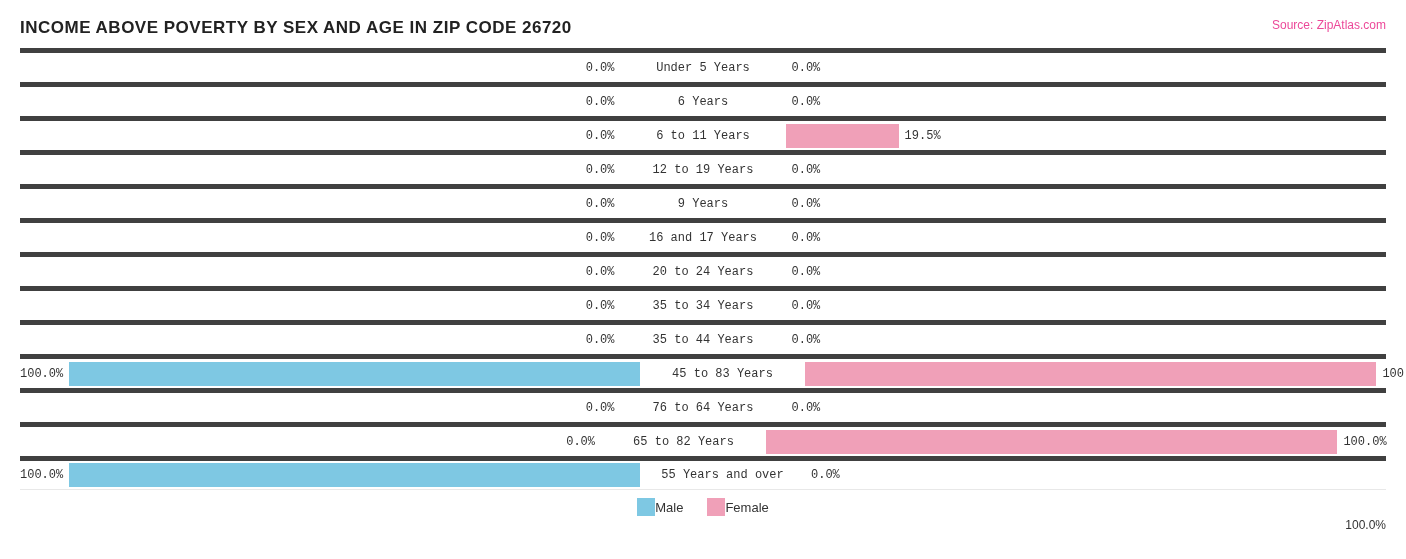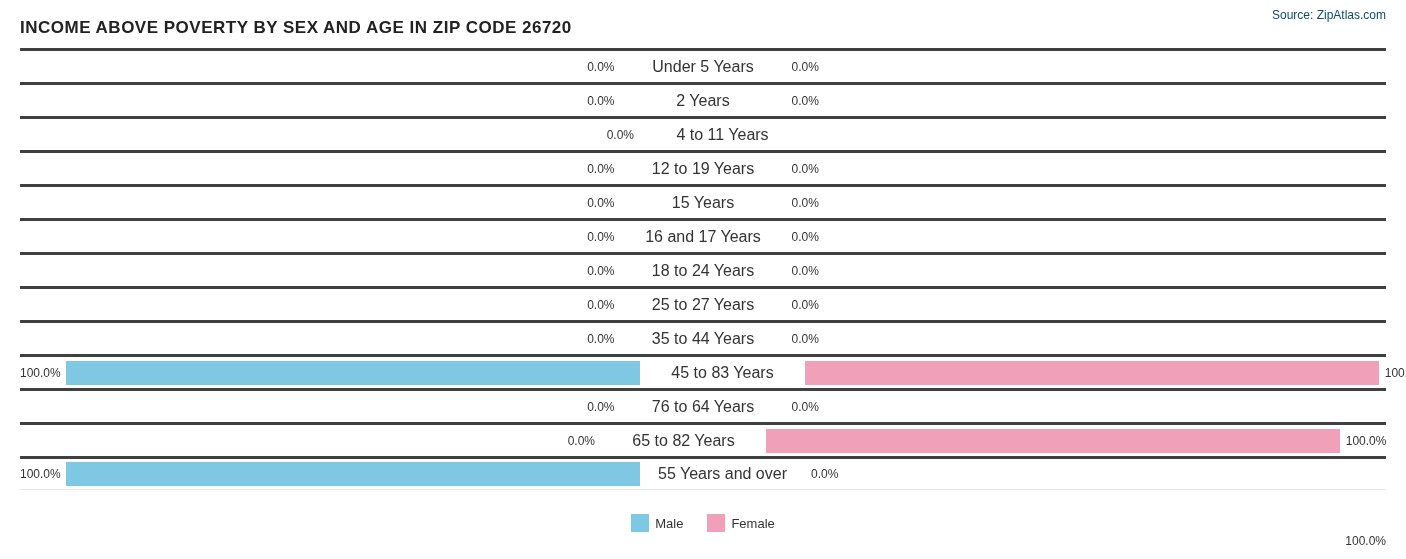--- a/index.html
+++ b/index.html
@@ -15,37 +15,38 @@
     }
     .chart-title {
       font-size: 17px;
       font-weight: bold;
       color: #222;
       letter-spacing: 0.5px;
       margin-bottom: 6px;
     }
     .source-text {
       position: absolute;
-      top: 8px;
+      top: 18px;
       right: 20px;
       font-size: 12px;
-      color: #0c4a6e;
+      color: #ec4899;
     }
     .chart-area {
       margin-top: 10px;
       display: flex;
       flex-direction: column;
       gap: 0;
     }
     .bar-row {
       display: flex;
       align-items: center;
       height: 34px;
-      border-top: 3px solid #404040;
-      position: relative;
+      border-top: 5px solid #404040;
+      position: relative;
+      font-family: Liberation Mono, monospace;
     }
     .bar-row:last-child {
       border-bottom: 1px solid #e8e8e8;
     }
     
     
     .left-section {
       display: flex;
       align-items: center;
       justify-content: flex-end;
@@ -57,21 +58,21 @@
       display: flex;
       align-items: center;
       justify-content: flex-start;
       width: 620px;
       height: 100%;
       position: relative;
     }
     .center-label {
       width: 165px;
       text-align: center;
-      font-size: 16px;
+      font-size: 12px;
       color: #333;
       font-weight: 500;
       z-index: 2;
       flex-shrink: 0;
     }
     .male-bar-container {
       display: flex;
       align-items: center;
       justify-content: flex-end;
       width: 100%;
@@ -115,24 +116,22 @@
     .legend {
       display: flex;
       align-items: center;
       justify-content: center;
       gap: 24px;
       margin-top: 8px;
     }
     .legend-item {
       display: flex;
       align-items: center;
-      gap: 6px;
       font-size: 13px;
       color: #333;
-      margin-top: 16px;
     }
     .legend-box {
       width: 18px;
       height: 18px;
     }
     .legend-male { background: #7ec8e3; }
     .legend-female { background: #f0a0b8; }
     
   </style>
 </head>
@@ -159,36 +158,42 @@
         </div>
       </div>
     </div>
       <div class="bar-row">
       <div class="left-section">
         <div class="male-bar-container">
           <span class="left-value">0.0%</span>
           <div class="male-bar" style="width:0px;"></div>
         </div>
       </div>
-      <div class="center-label">2 Years</div>
-      <div class="right-section">
-        <div class="female-bar-container">
-          <div class="female-bar" style="width:0px;"></div>
-          <span class="right-value">0.0%</span>
-        </div>
-      </div>
-    </div>
-      <div class="bar-row">
-      <div class="left-section">
-        <div class="male-bar-container">
-          <span class="left-value">0.0%</span>
-          <div class="male-bar" style="width:0px;"></div>
-        </div>
-      </div>
-      <div class="center-label">4 to 11 Years</div>
+      <div class="center-label">6 Years</div>
+      <div class="right-section">
+        <div class="female-bar-container">
+          <div class="female-bar" style="width:0px;"></div>
+          <span class="right-value">0.0%</span>
+        </div>
+      </div>
+    </div>
+      <div class="bar-row">
+      <div class="left-section">
+        <div class="male-bar-container">
+          <span class="left-value">0.0%</span>
+          <div class="male-bar" style="width:0px;"></div>
+        </div>
+      </div>
+      <div class="center-label">6 to 11 Years</div>
+      <div class="right-section">
+        <div class="female-bar-container">
+          <div class="female-bar" style="width:113.10000000000001px;"></div>
+          <span class="right-value">19.5%</span>
+        </div>
+      </div>
     </div>
       <div class="bar-row">
       <div class="left-section">
         <div class="male-bar-container">
           <span class="left-value">0.0%</span>
           <div class="male-bar" style="width:0px;"></div>
         </div>
       </div>
       <div class="center-label">12 to 19 Years</div>
       <div class="right-section">
@@ -198,21 +203,21 @@
         </div>
       </div>
     </div>
       <div class="bar-row">
       <div class="left-section">
         <div class="male-bar-container">
           <span class="left-value">0.0%</span>
           <div class="male-bar" style="width:0px;"></div>
         </div>
       </div>
-      <div class="center-label">15 Years</div>
+      <div class="center-label">9 Years</div>
       <div class="right-section">
         <div class="female-bar-container">
           <div class="female-bar" style="width:0px;"></div>
           <span class="right-value">0.0%</span>
         </div>
       </div>
     </div>
       <div class="bar-row">
       <div class="left-section">
         <div class="male-bar-container">
@@ -228,36 +233,36 @@
         </div>
       </div>
     </div>
       <div class="bar-row">
       <div class="left-section">
         <div class="male-bar-container">
           <span class="left-value">0.0%</span>
           <div class="male-bar" style="width:0px;"></div>
         </div>
       </div>
-      <div class="center-label">18 to 24 Years</div>
-      <div class="right-section">
-        <div class="female-bar-container">
-          <div class="female-bar" style="width:0px;"></div>
-          <span class="right-value">0.0%</span>
-        </div>
-      </div>
-    </div>
-      <div class="bar-row">
-      <div class="left-section">
-        <div class="male-bar-container">
-          <span class="left-value">0.0%</span>
-          <div class="male-bar" style="width:0px;"></div>
-        </div>
-      </div>
-      <div class="center-label">25 to 27 Years</div>
+      <div class="center-label">20 to 24 Years</div>
+      <div class="right-section">
+        <div class="female-bar-container">
+          <div class="female-bar" style="width:0px;"></div>
+          <span class="right-value">0.0%</span>
+        </div>
+      </div>
+    </div>
+      <div class="bar-row">
+      <div class="left-section">
+        <div class="male-bar-container">
+          <span class="left-value">0.0%</span>
+          <div class="male-bar" style="width:0px;"></div>
+        </div>
+      </div>
+      <div class="center-label">35 to 34 Years</div>
       <div class="right-section">
         <div class="female-bar-container">
           <div class="female-bar" style="width:0px;"></div>
           <span class="right-value">0.0%</span>
         </div>
       </div>
     </div>
       <div class="bar-row">
       <div class="left-section">
         <div class="male-bar-container">

